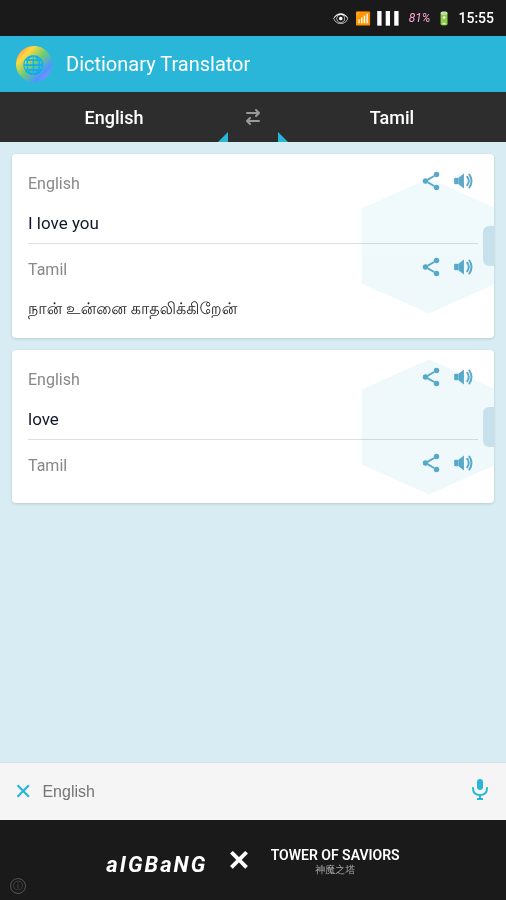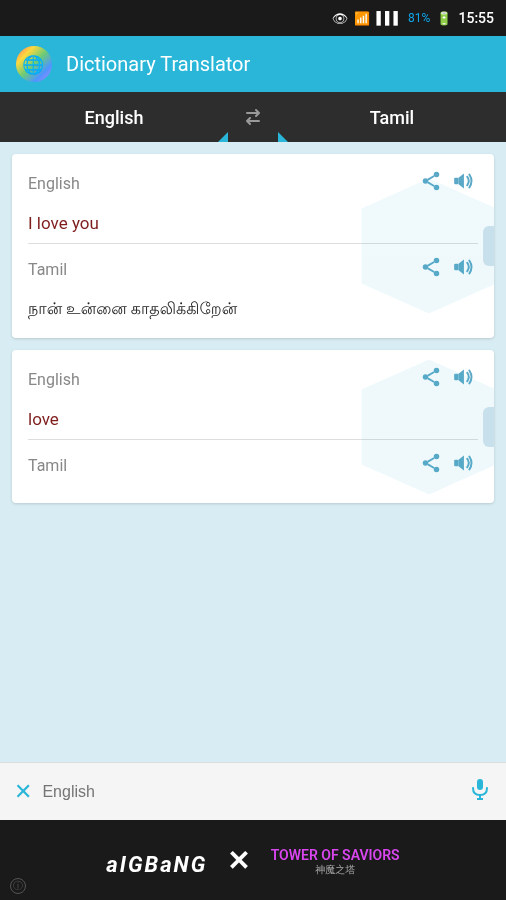--- a/index.html
+++ b/index.html
@@ -153,21 +153,21 @@
       gap: 10px;
       align-items: center;
     }
     .action-btn {
       color: #5ba8c7;
       font-size: 20px;
       cursor: pointer;
     }
     .card-text {
       font-size: 17px;
-      color: #7f1d1d;
+      color: #0f172a;
       padding: 6px 0 10px 0;
       border-bottom: 1px solid #ddd;
       margin-bottom: 10px;
     }
     .card-translation-row {
       display: flex;
       align-items: center;
       justify-content: space-between;
       margin-bottom: 8px;
     }
@@ -251,21 +251,21 @@
     }
     .ad-x {
       color: white;
       font-size: 28px;
       font-weight: 700;
     }
     .ad-tower {
       text-align: center;
     }
     .ad-tower-title {
-      color: #d946ef;
+      color: #ffffff;
       font-size: 14px;
       font-weight: 600;
     }
     .ad-tower-subtitle {
       color: #aaa;
       font-size: 10px;
     }
     .ad-info-btn {
       position: absolute;
       bottom: 6px;
@@ -282,21 +282,21 @@
     }
   </style>
 </head>
 <body>
 
 <div class="status-bar">
   <div class="status-bar-icons">
     <span style="color:white;font-size:13px;">👁</span>
     <span style="color:white;font-size:13px;">📶</span>
     <span style="color:white;font-size:12px;">▌▌▌</span>
-    <span style="color:#0ea5e9;font-size:12px;">81%</span>
+    <span style="color:#f9a8d4;font-size:12px;font-style:italic;">81%</span>
     <span style="color:white;font-size:13px;">🔋</span>
     <span style="color:white;font-size:14px;font-weight:500;">15:55</span>
   </div>
 </div>
 
 <div class="app-bar">
   <div class="app-icon">
     <span>🌐</span>
   </div>
   <span class="app-title">Dictionary Translator</span>

